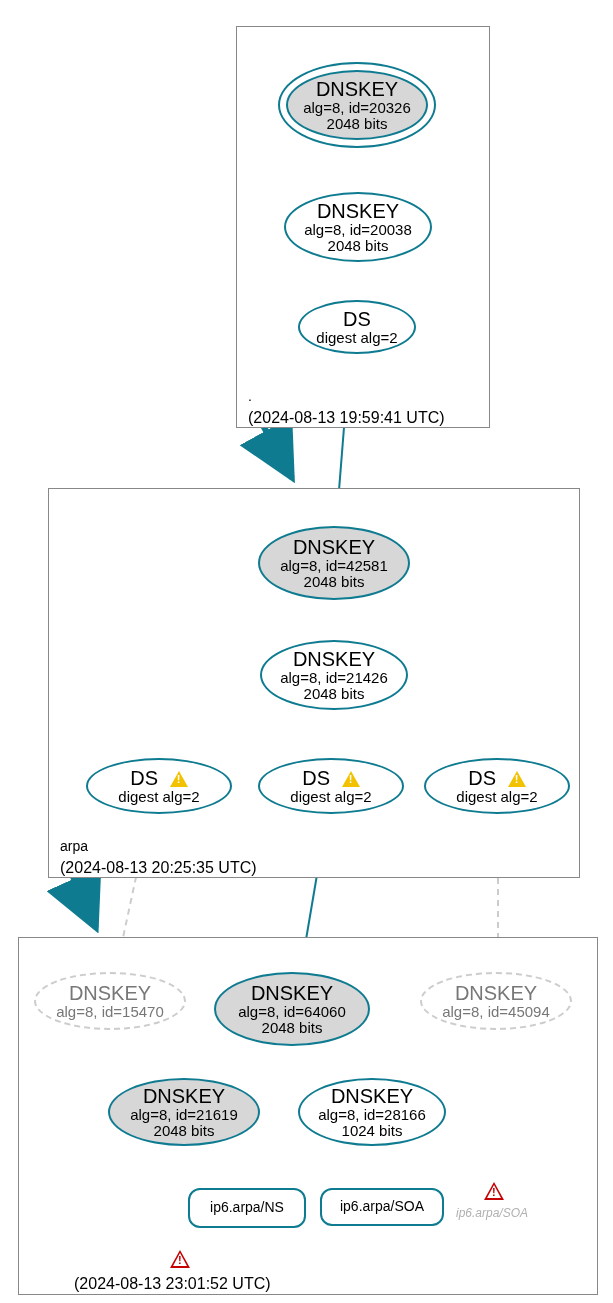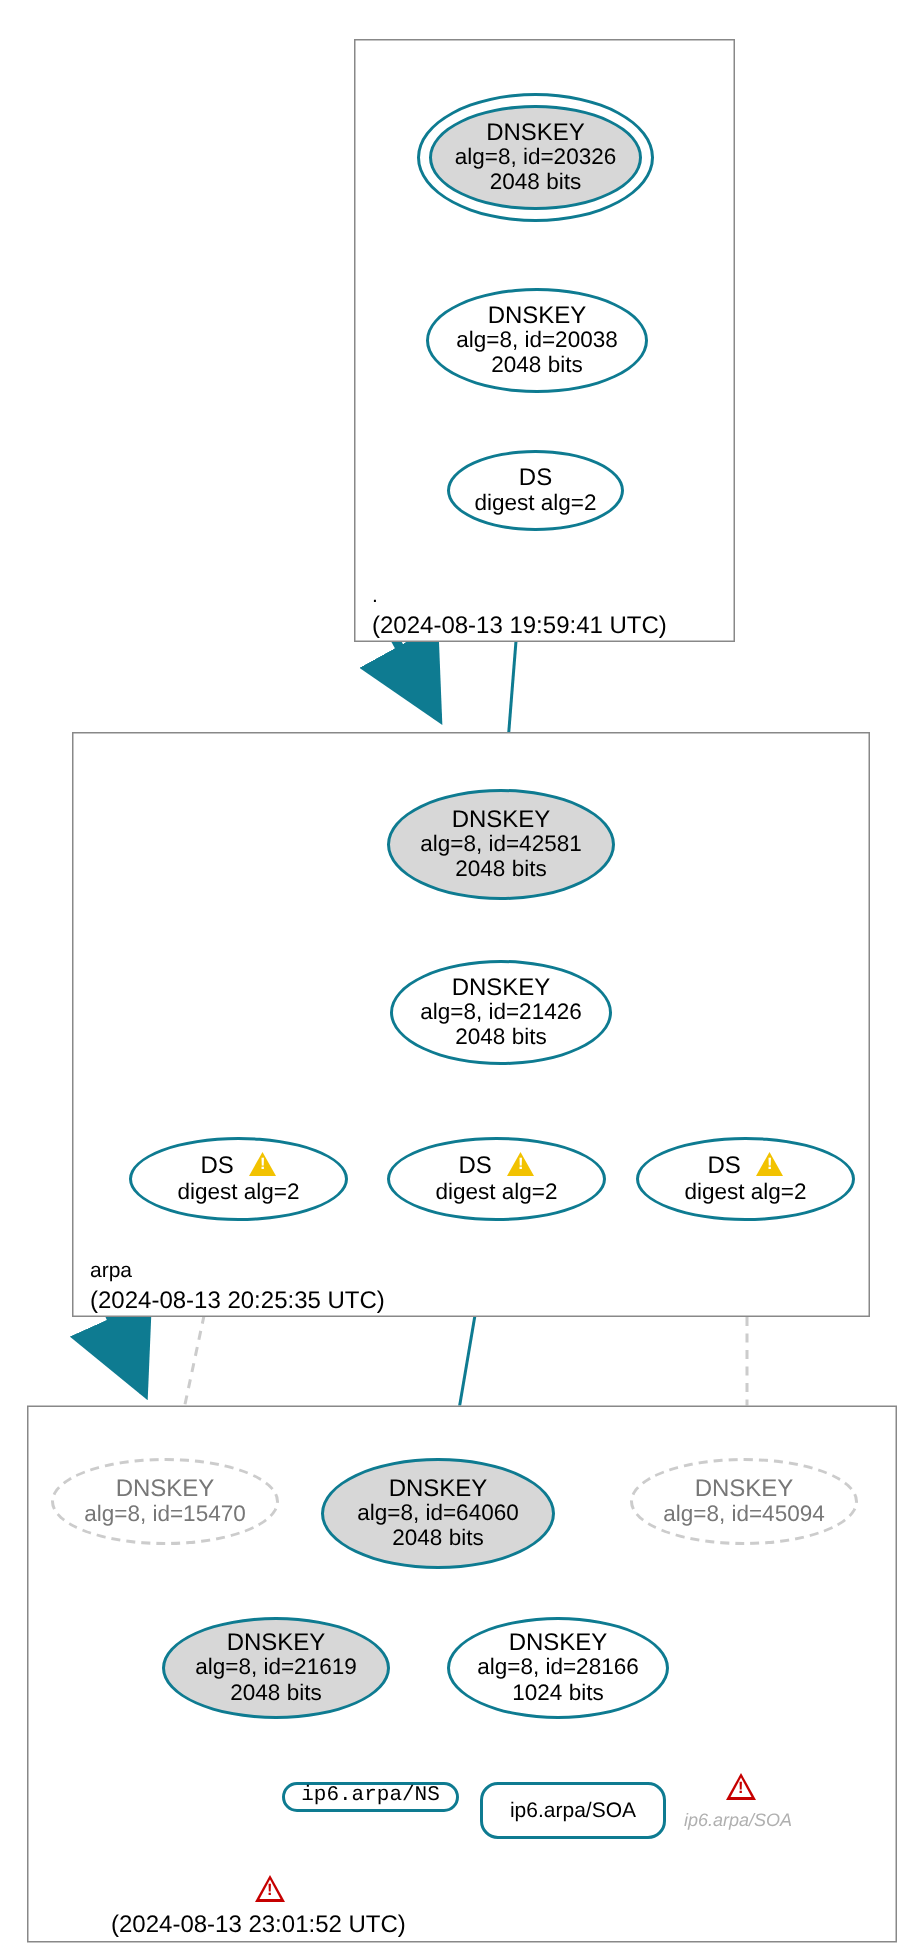--- a/index.html
+++ b/index.html
@@ -77,21 +77,21 @@
   .node.doublering > * {
     position: relative;
     z-index: 1;
   }
   .node.roundrect {
     border: 2px solid #0e7b91;
     border-radius: 12px;
     background: #ffffff;
   }
   .node-title {
-    font-size: 16px;
+    font-size: 20px;
     color: #000000;
     padding: 0 8px;
   }
   .node-sub {
     font-size: 15px;
     color: #000000;
     padding: 0 8px;
   }
   .node.dashed .node-title,
   .node.dashed .node-sub {
@@ -305,21 +305,21 @@
     <span class="node-sub">alg=8, id=21619</span>
     <span class="node-sub">2048 bits</span>
   </div>
 
   <div class="node ellipse" style="left:298px; top:1078px; width:148px; height:68px;">
     <span class="node-title">DNSKEY</span>
     <span class="node-sub">alg=8, id=28166</span>
     <span class="node-sub">1024 bits</span>
   </div>
 
-  <div class="node roundrect" style="left:188px; top:1188px; width:118px; height:20px;font-family:Liberation Mono, monospace;">
+  <div class="node roundrect" style="left:188px; top:1188px; width:118px; height:40px;">
     <span class="node-title" style="font-size:14px;">ip6.arpa/NS</span>
   </div>
 
   <div class="node roundrect" style="left:320px; top:1188px; width:124px; height:38px;">
     <span class="node-title" style="font-size:14px;">ip6.arpa/SOA</span>
   </div>
 
   <span class="err-icon floating-icon" style="left:484px; top:1182px;"></span>
   <span class="ghost-text" style="left:456px; top:1206px;">ip6.arpa/SOA</span>
 

